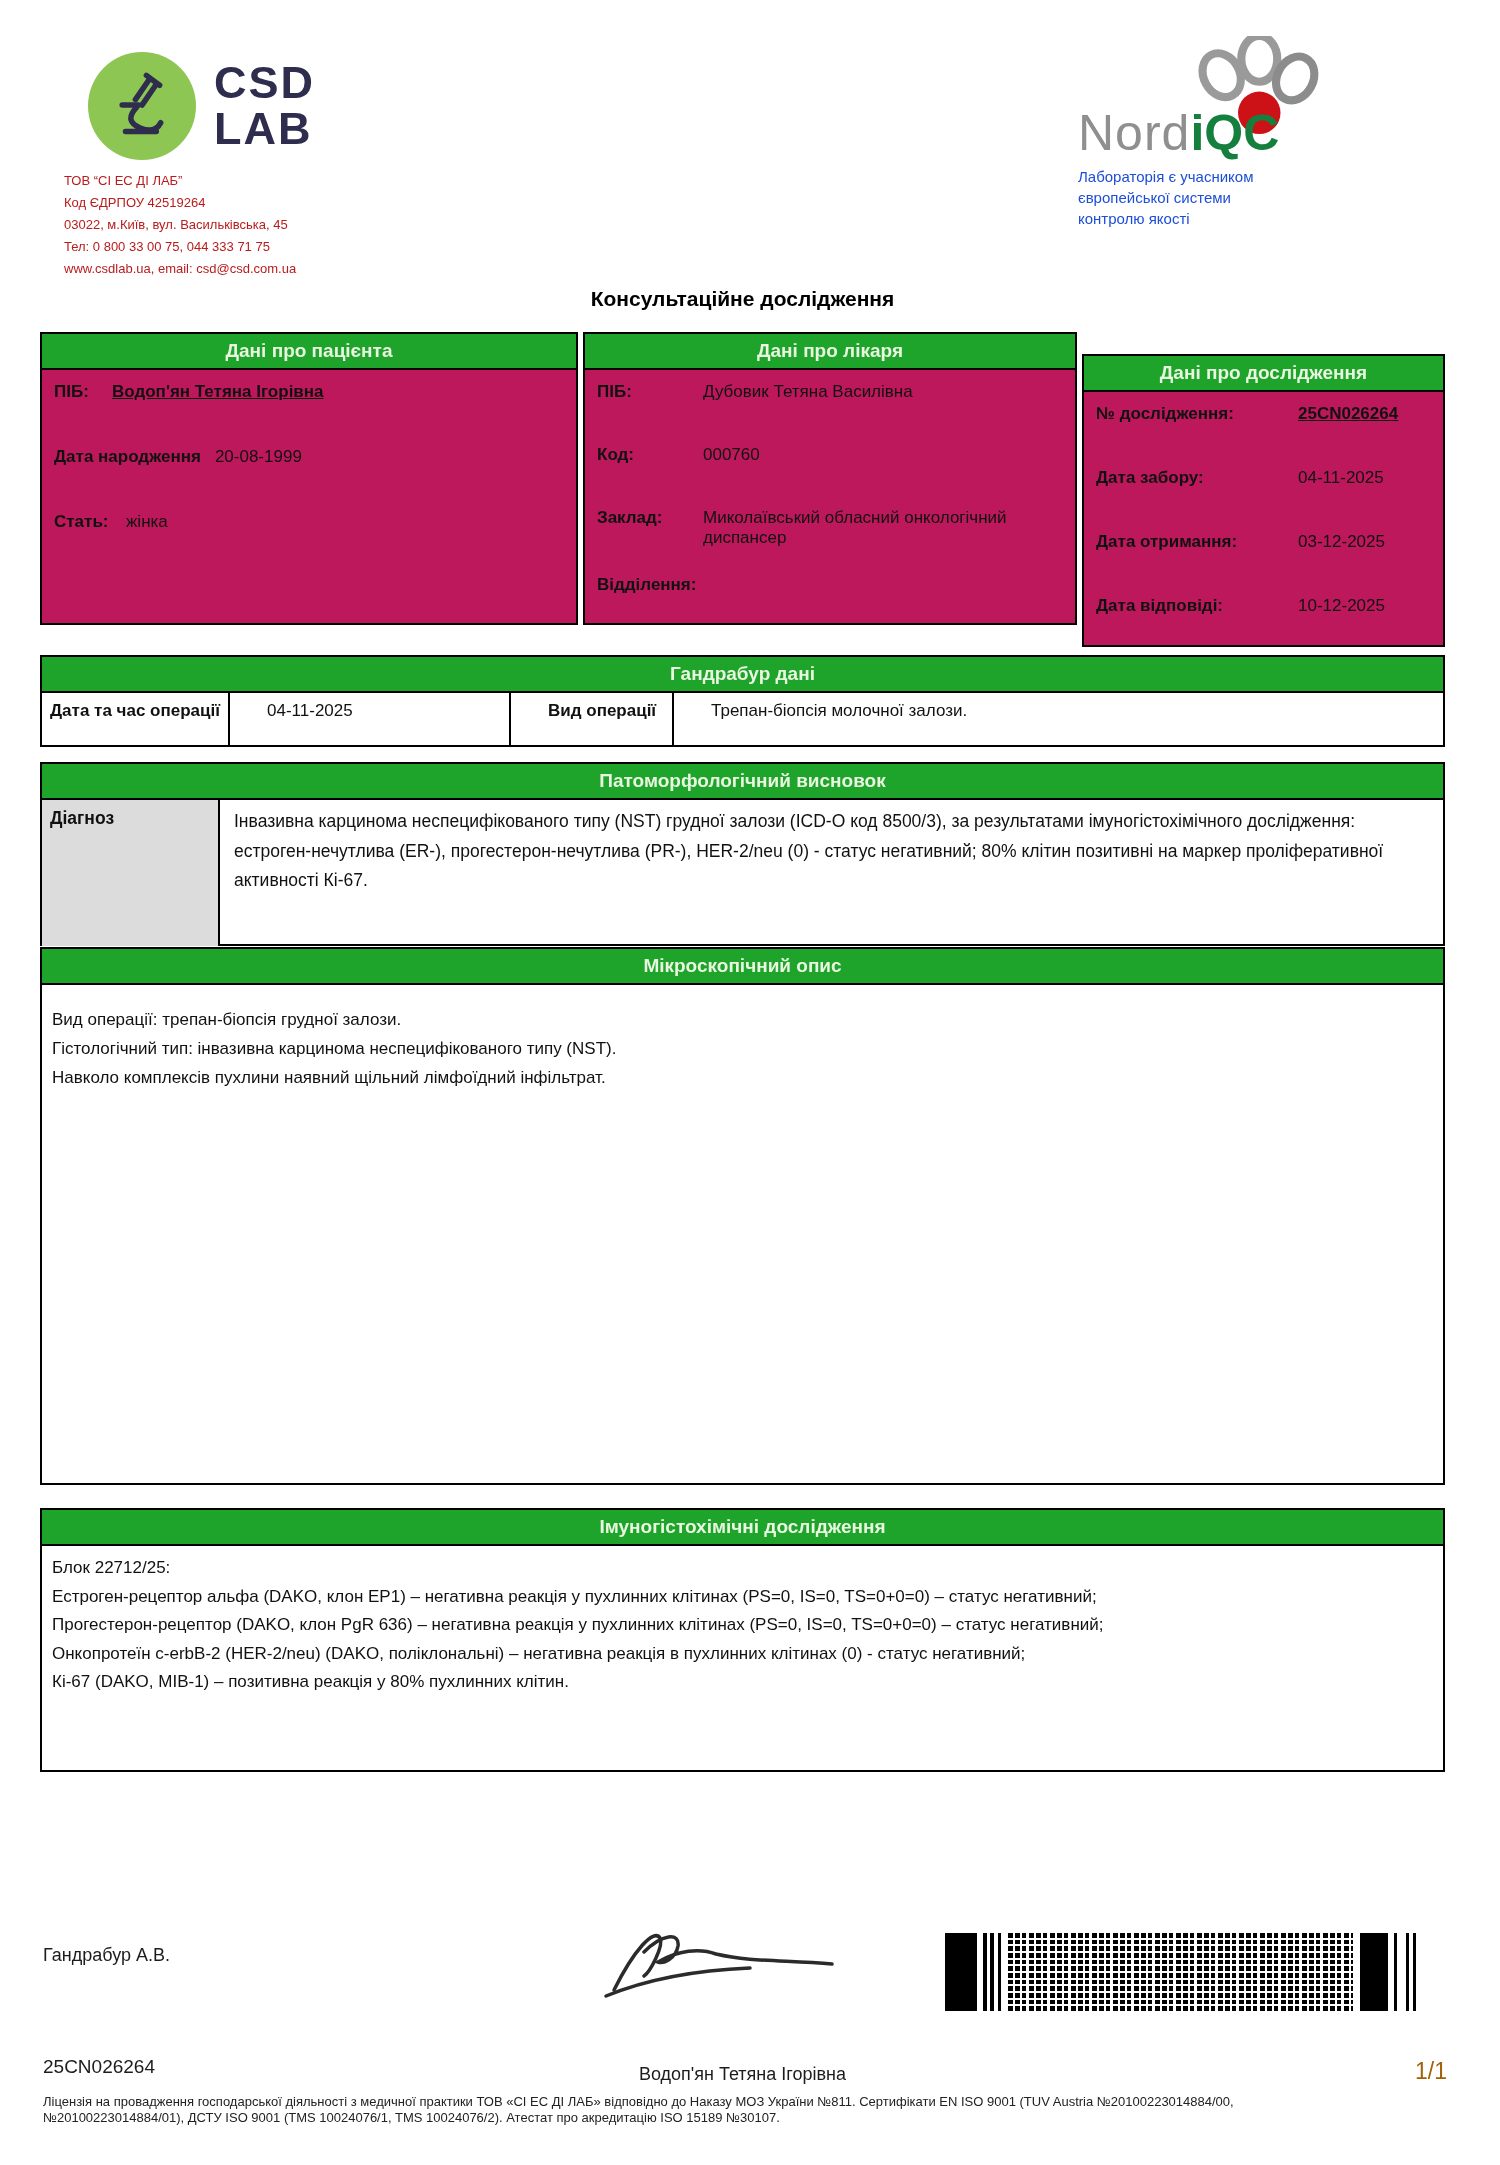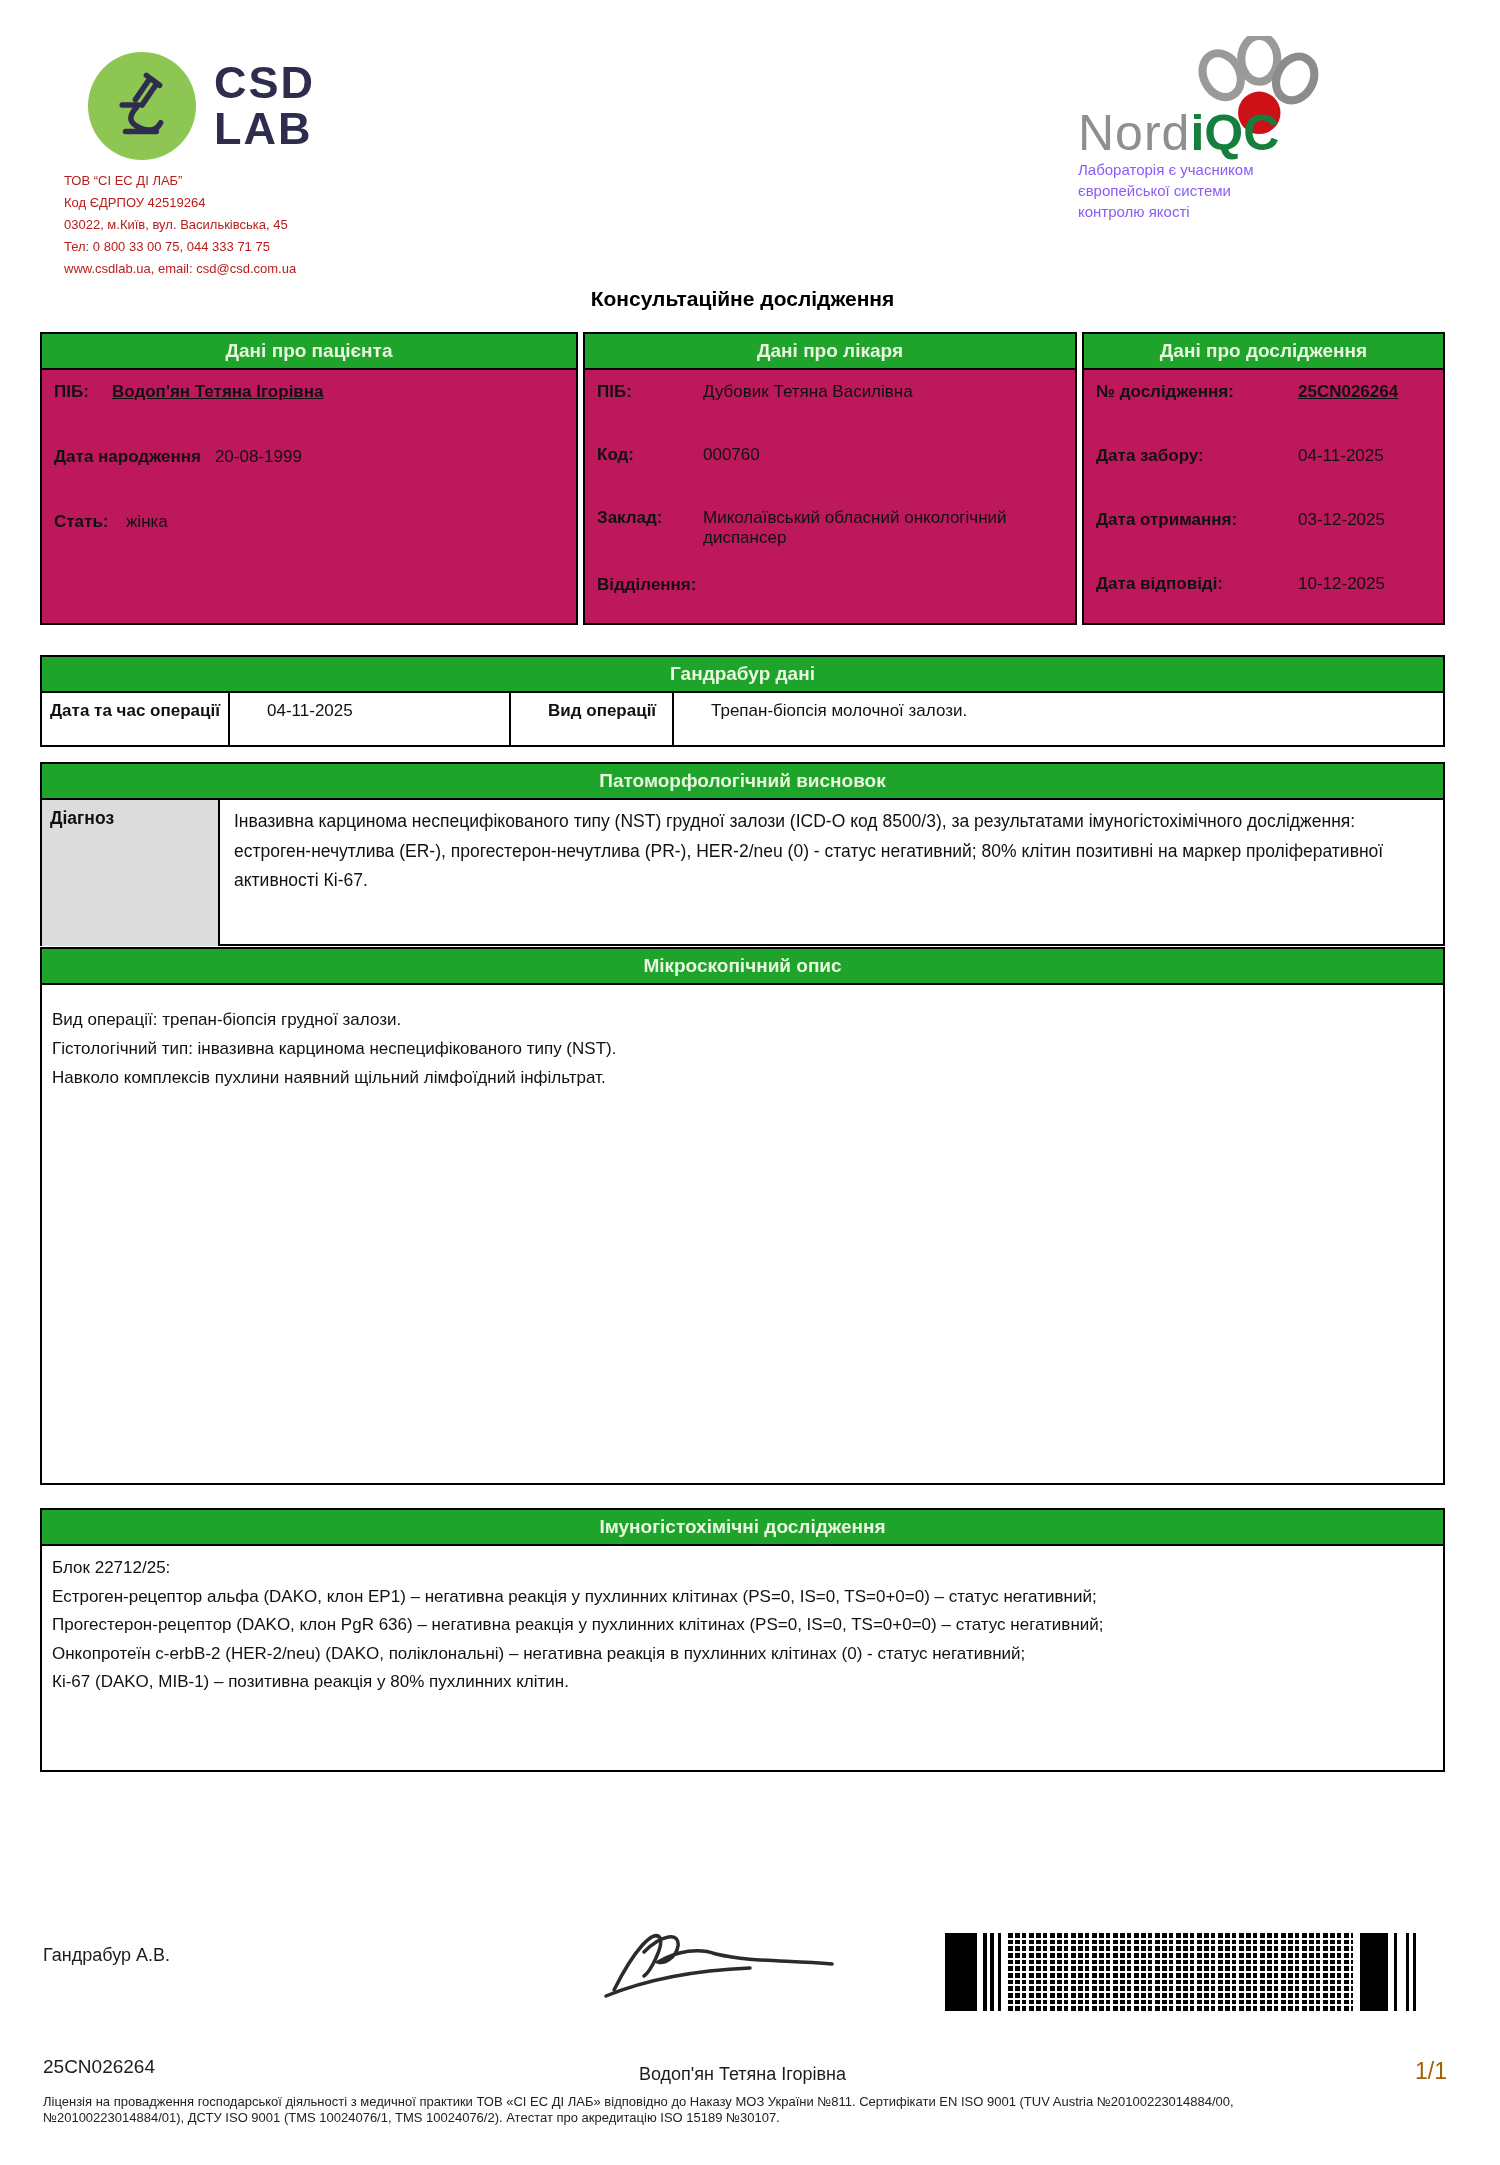--- a/index.html
+++ b/index.html
@@ -12,39 +12,39 @@
   .csd-wordmark{position:absolute;left:214px;top:60px;font-size:45px;line-height:46px;
                 font-weight:700;color:#2e2d4e;letter-spacing:2px;}
   .company{position:absolute;left:64px;top:170px;font-size:13px;line-height:22px;color:#b91c1c;}
   .company div{white-space:nowrap;}
 
   .nordiqc{position:absolute;left:1078px;top:36px;width:320px;}
   .nordiqc-petals{display:block;margin-left:98px;}
   .nordiqc-word{font-size:50px;line-height:50px;margin-top:-30px;white-space:nowrap;}
   .nordiqc-word .nord{color:#8f8f8f;font-weight:400;letter-spacing:1px;}
   .nordiqc-word .iqc{color:#15803d;font-weight:700;}
-  .nordiqc-caption{margin-top:1px;font-size:15px;line-height:21px;color:#8b5cf6;}
+  .nordiqc-caption{margin-top:8px;font-size:15px;line-height:21px;color:#1d4ed8;}
 
   .doc-title{position:absolute;left:40px;top:287px;width:1405px;text-align:center;
              font-size:21px;font-weight:700;color:#000;}
 
   
   .gbar{background:#1ea32b;border-bottom:2px solid #000;color:#e9f7e0;font-weight:700;
         font-size:19px;display:flex;align-items:center;justify-content:center;height:34px;}
   .bx{position:absolute;border:2px solid #000;background:#fff;box-sizing:border-box;}
 
   
   .boxes{position:absolute;left:40px;top:332px;width:1405px;height:293px;display:flex;gap:5px;}
   .ibox{border:2px solid #000;box-sizing:border-box;height:293px;background:#be185d;}
   .ibox .body{padding:12px 12px 0 12px;font-size:17px;}
   .brow{display:flex;align-items:flex-start;}
   .brow .lbl{font-weight:700;flex:none;}
   .brow .val{font-weight:400;}
   .val.strong{font-weight:700;text-decoration:underline;}
-  .b1{width:538px;} .b2{width:494px;} .b3{width:363px;}
+  .b1{width:538px;} .b2{width:494px;} .b3{width:363px;margin-top:22px;}
   .b1 .brow{height:65px;} .b1 .lbl{width:58px;}
   .b1 .brow.r2 .lbl{width:auto;margin-right:14px;} .b1 .brow.r3 .lbl{width:72px;}
   .b2 .brow{height:63px;} .b2 .lbl{width:106px;}
   .b2 .brow.r3{height:67px;} .b2 .brow.r4{height:40px;}
   .b3 .brow{height:64px;} .b3 .lbl{width:202px;}
 
   
   .clinical{left:40px;top:655px;width:1405px;height:92px;}
   .clin-row{display:flex;font-size:17px;height:54px;gap:29px;}
   .clin-row .cell{box-sizing:border-box;padding:8px 8px;}

